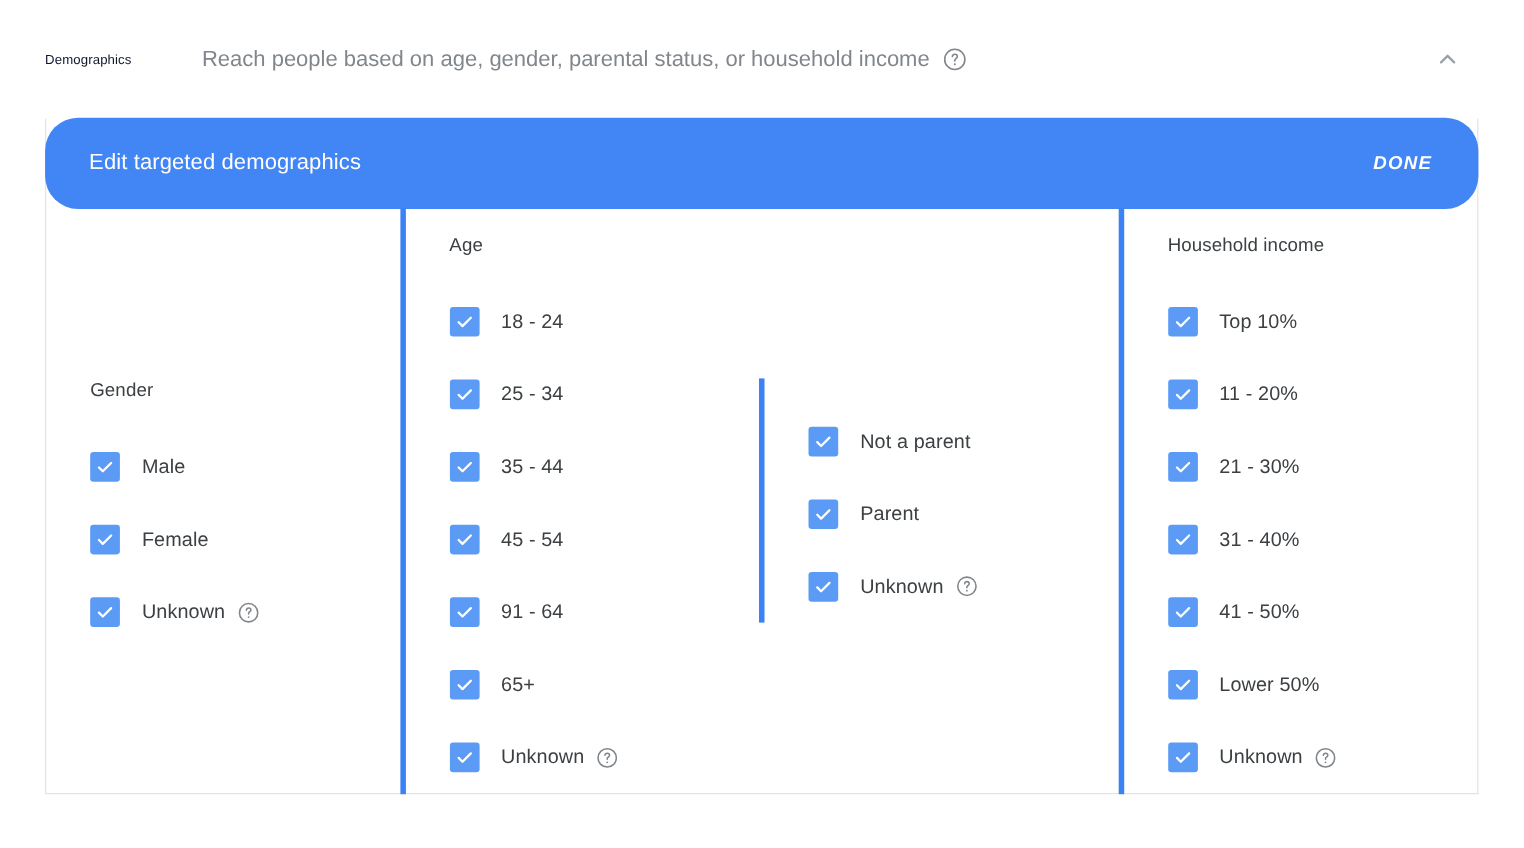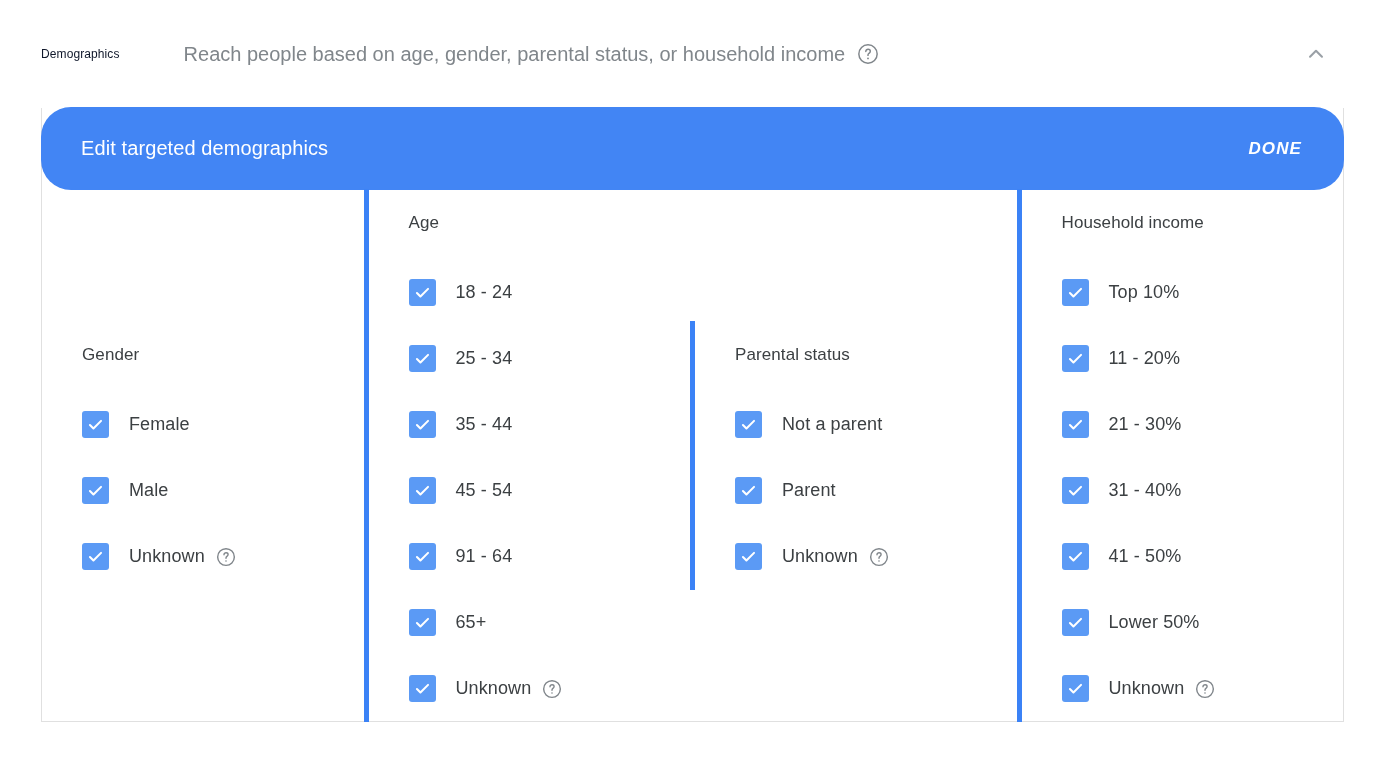--- a/index.html
+++ b/index.html
@@ -182,29 +182,29 @@
   </div>
   <div class="columns" id="columns">
       <div class="column">
         <div class="column-title">Gender</div>
         <div class="option-row">
           <span class="checkbox">
             <svg width="19" height="19" viewBox="0 0 24 24">
               <path d="M5 12.6l4.4 4.4L19 7.4" fill="none" stroke="#ffffff" stroke-width="2.6" stroke-linecap="round" stroke-linejoin="round"></path>
             </svg>
           </span>
+          <span class="option-label">Male</span>
+        </div>
+        <div class="option-row">
+          <span class="checkbox">
+            <svg width="19" height="19" viewBox="0 0 24 24">
+              <path d="M5 12.6l4.4 4.4L19 7.4" fill="none" stroke="#ffffff" stroke-width="2.6" stroke-linecap="round" stroke-linejoin="round"></path>
+            </svg>
+          </span>
           <span class="option-label">Female</span>
-        </div>
-        <div class="option-row">
-          <span class="checkbox">
-            <svg width="19" height="19" viewBox="0 0 24 24">
-              <path d="M5 12.6l4.4 4.4L19 7.4" fill="none" stroke="#ffffff" stroke-width="2.6" stroke-linecap="round" stroke-linejoin="round"></path>
-            </svg>
-          </span>
-          <span class="option-label">Male</span>
         </div>
         <div class="option-row">
           <span class="checkbox">
             <svg width="19" height="19" viewBox="0 0 24 24">
               <path d="M5 12.6l4.4 4.4L19 7.4" fill="none" stroke="#ffffff" stroke-width="2.6" stroke-linecap="round" stroke-linejoin="round"></path>
             </svg>
           </span>
           <span class="option-label">Unknown</span>
           <span class="option-help">
             <svg width="20" height="20" viewBox="0 0 24 24">
@@ -275,21 +275,20 @@
           <span class="option-help">
             <svg width="20" height="20" viewBox="0 0 24 24">
               <circle cx="12" cy="12" r="10" fill="none" stroke="#80868b" stroke-width="1.7"></circle>
               <path d="M9.6 9.2c0-1.4 1.1-2.3 2.5-2.3 1.4 0 2.4.9 2.4 2.1 0 1-.5 1.6-1.4 2.2-.8.6-1.1 1-1.1 1.9v.4" fill="none" stroke="#80868b" stroke-width="1.7" stroke-linecap="round"></path>
               <circle cx="12" cy="16.8" r="1" fill="#80868b"></circle>
             </svg>
           </span>
         </div>
       </div>
       <div class="column">
-        <div class="column-title">Parental status</div>
         <div class="option-row">
           <span class="checkbox">
             <svg width="19" height="19" viewBox="0 0 24 24">
               <path d="M5 12.6l4.4 4.4L19 7.4" fill="none" stroke="#ffffff" stroke-width="2.6" stroke-linecap="round" stroke-linejoin="round"></path>
             </svg>
           </span>
           <span class="option-label">Not a parent</span>
         </div>
         <div class="option-row">
           <span class="checkbox">

